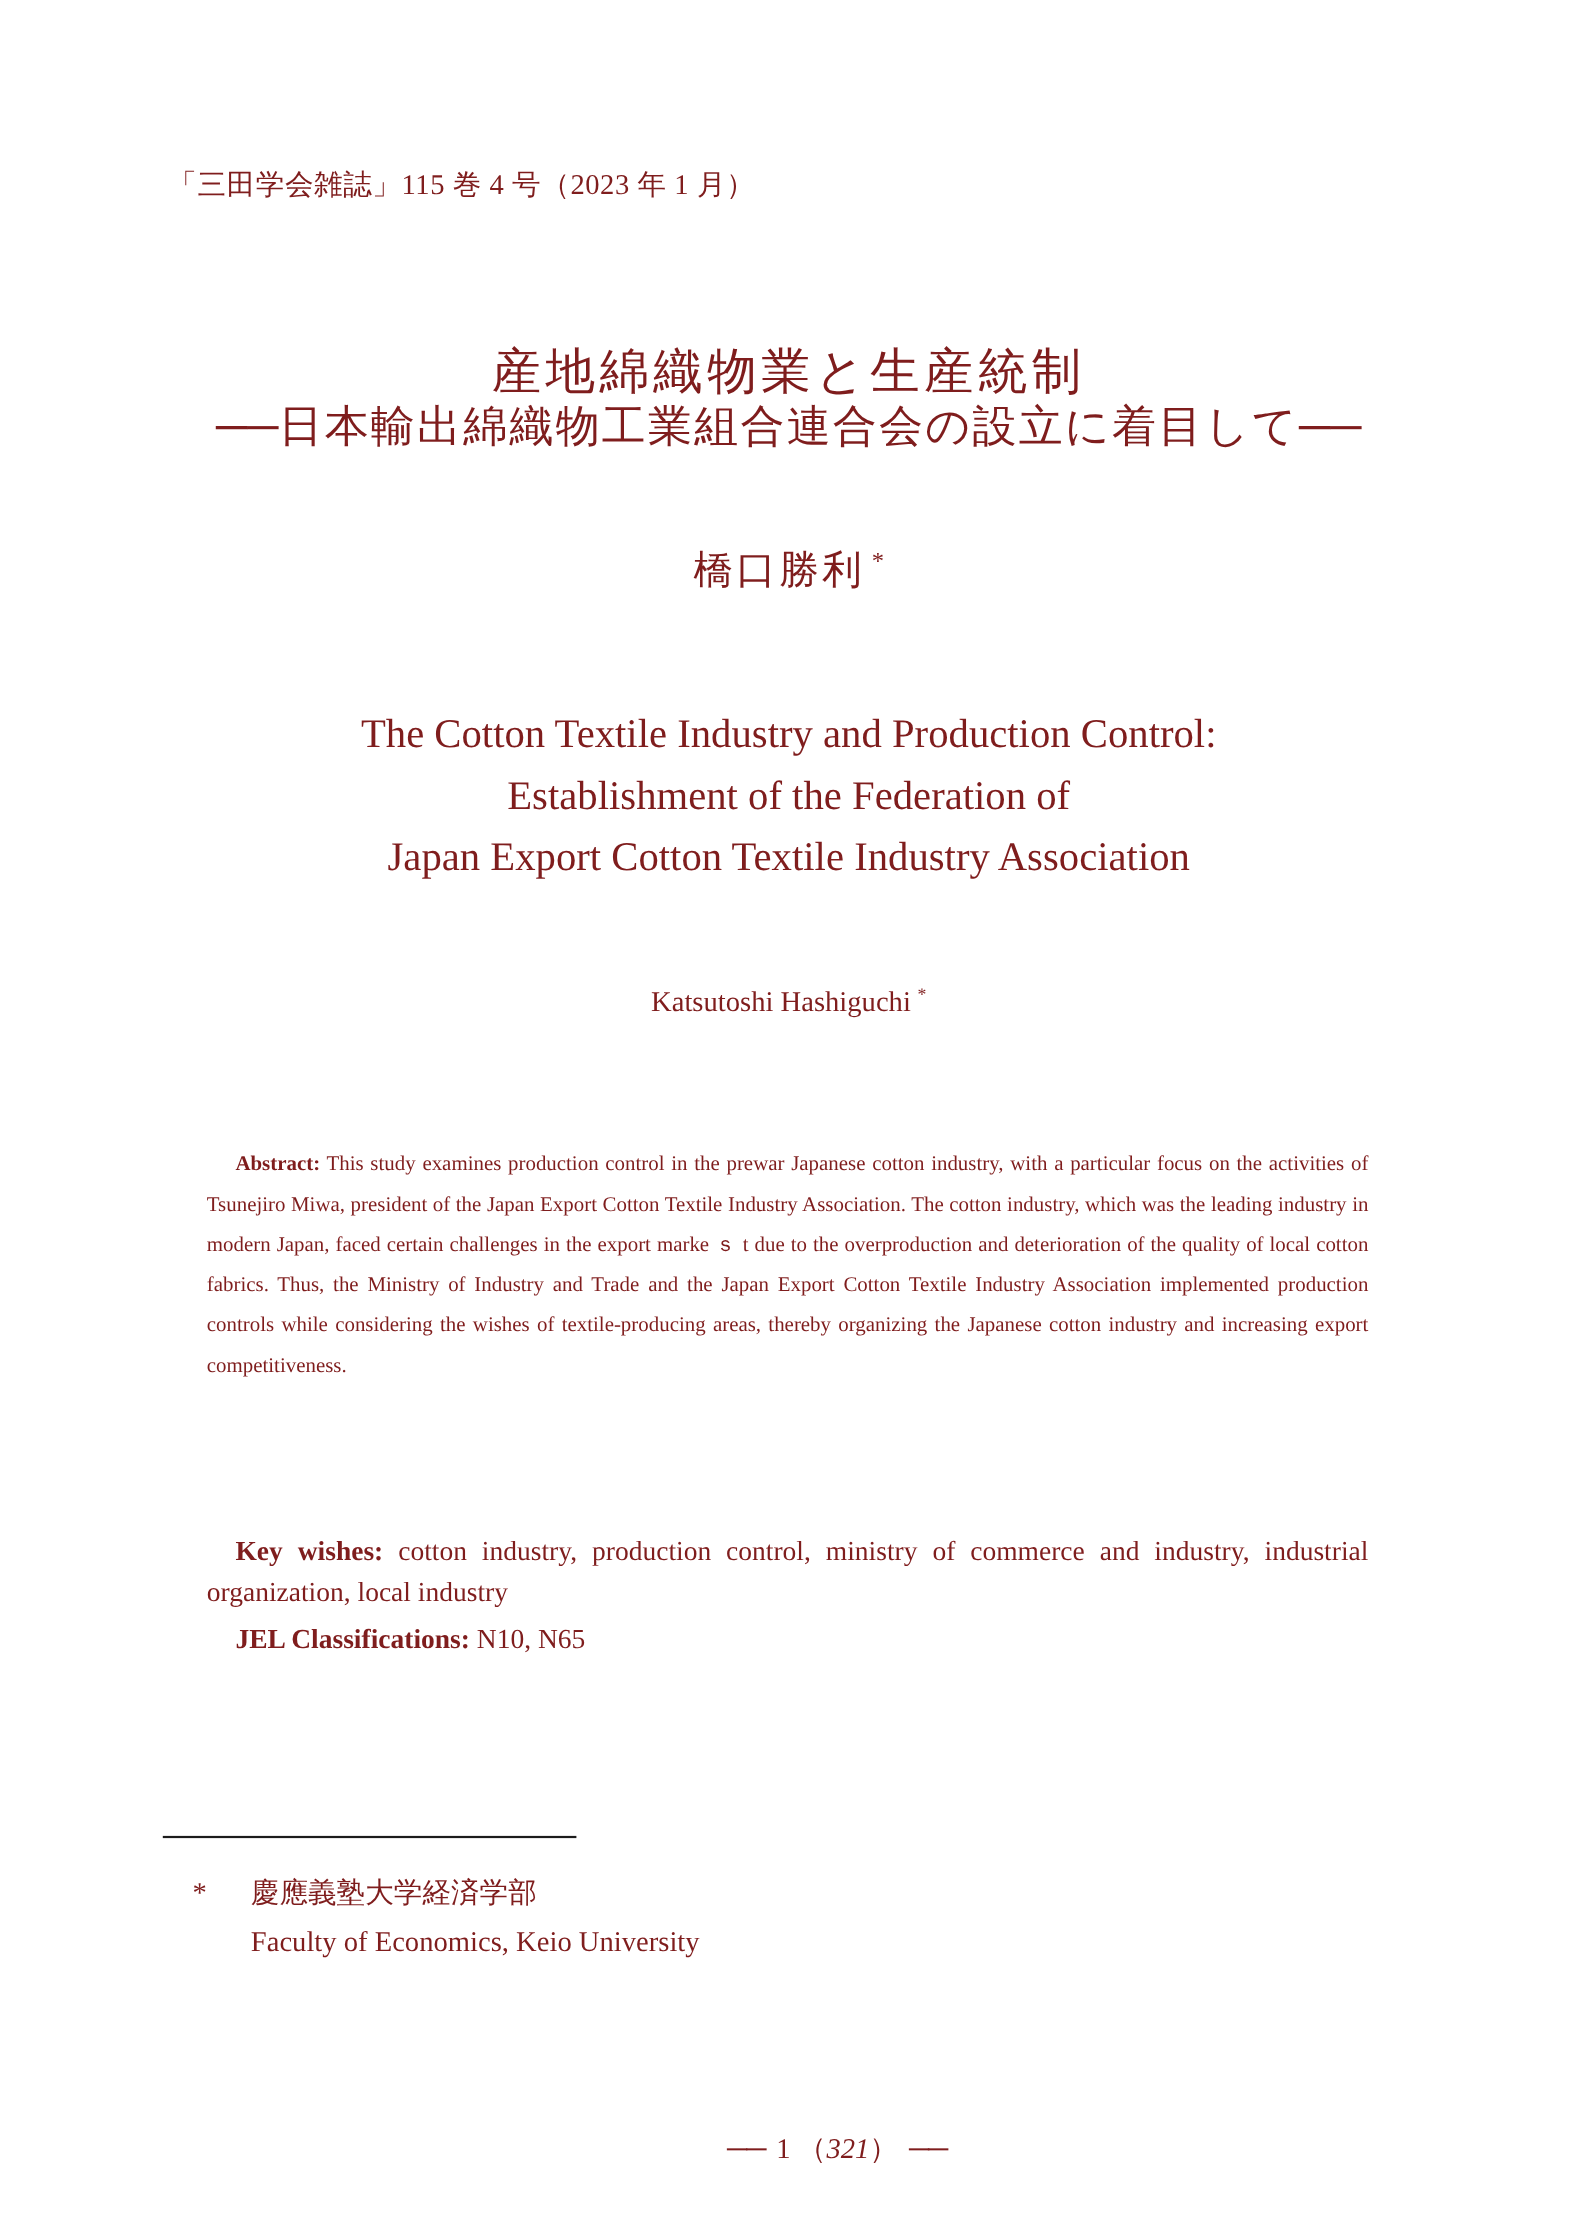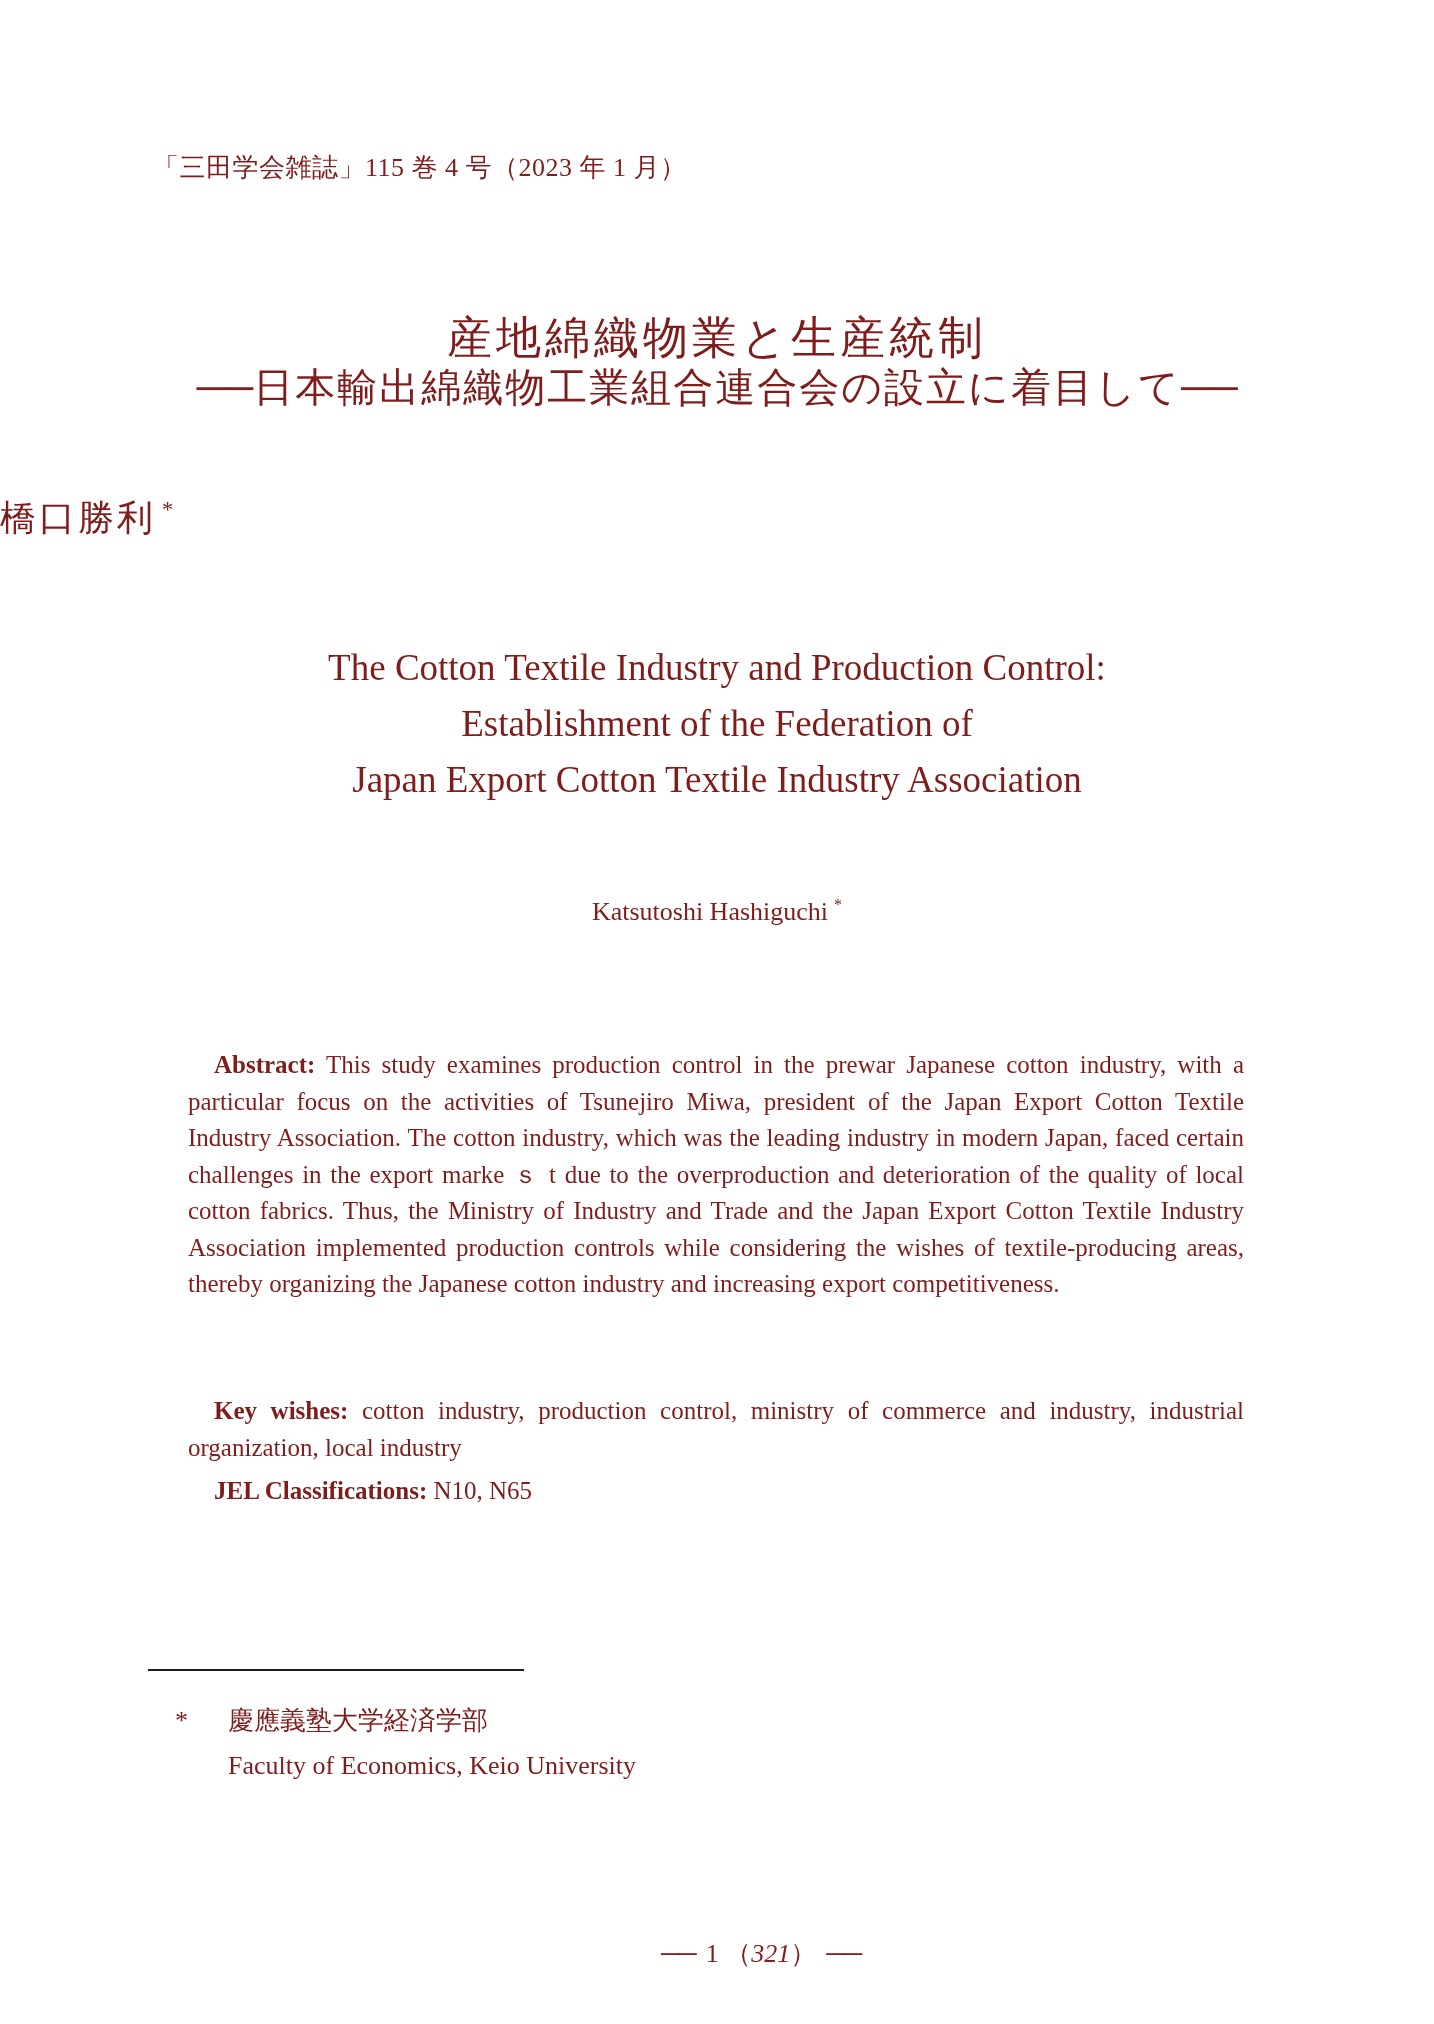--- a/index.html
+++ b/index.html
@@ -25,21 +25,21 @@
     font-weight:400;
   }
   .subtitle-ja {
     top:360px; left:0; width:1434px;
     text-align:center;
     font-size:40px; letter-spacing:2px;
   }
   .subtitle-ja .dash { letter-spacing:0; }
   .author-ja {
     top:494px; left:0; width:1434px;
-    text-align:left;
+    text-align:center;
     font-size:36px; letter-spacing:3px;
   }
   sup.note-mark {
     font-size:0.62em;
     vertical-align:super;
     margin-left:6px;
     letter-spacing:0;
   }
   .title-en {
     top:640px; left:0; width:1434px;
@@ -48,21 +48,21 @@
     line-height:56px;
     font-weight:400;
   }
   .author-en {
     top:896px; left:0; width:1434px;
     text-align:center;
     font-size:26px;
   }
   .abstract {
     top:1022px; left:188px; width:1056px;
-    font-size:25px; line-height:36.5px;
+    font-size:19px; line-height:36.5px;
     text-align:justify;
     text-indent:26px;
   }
   .para-label { font-weight:bold; }
   .keywords {
     top:1368px; left:188px; width:1056px;
     font-size:25px; line-height:36.5px;
     text-align:justify;
     text-indent:26px;
   }

